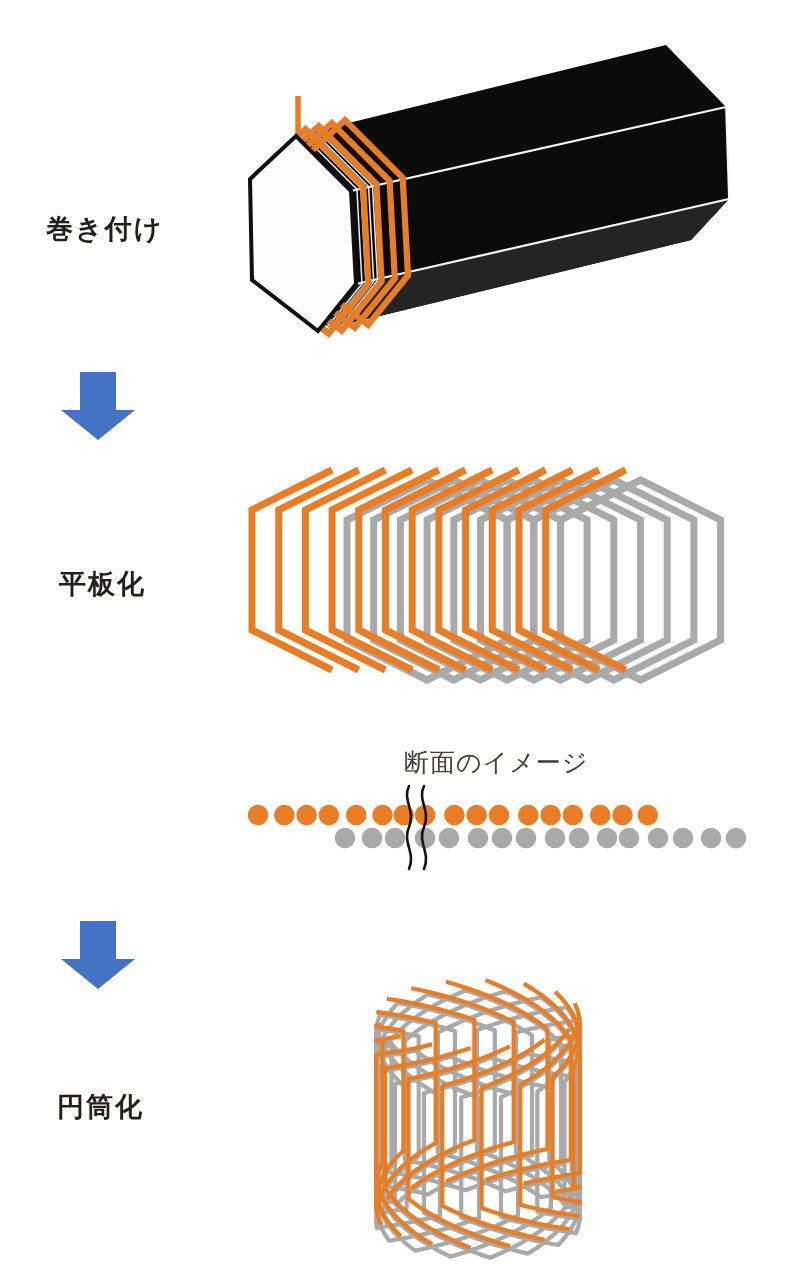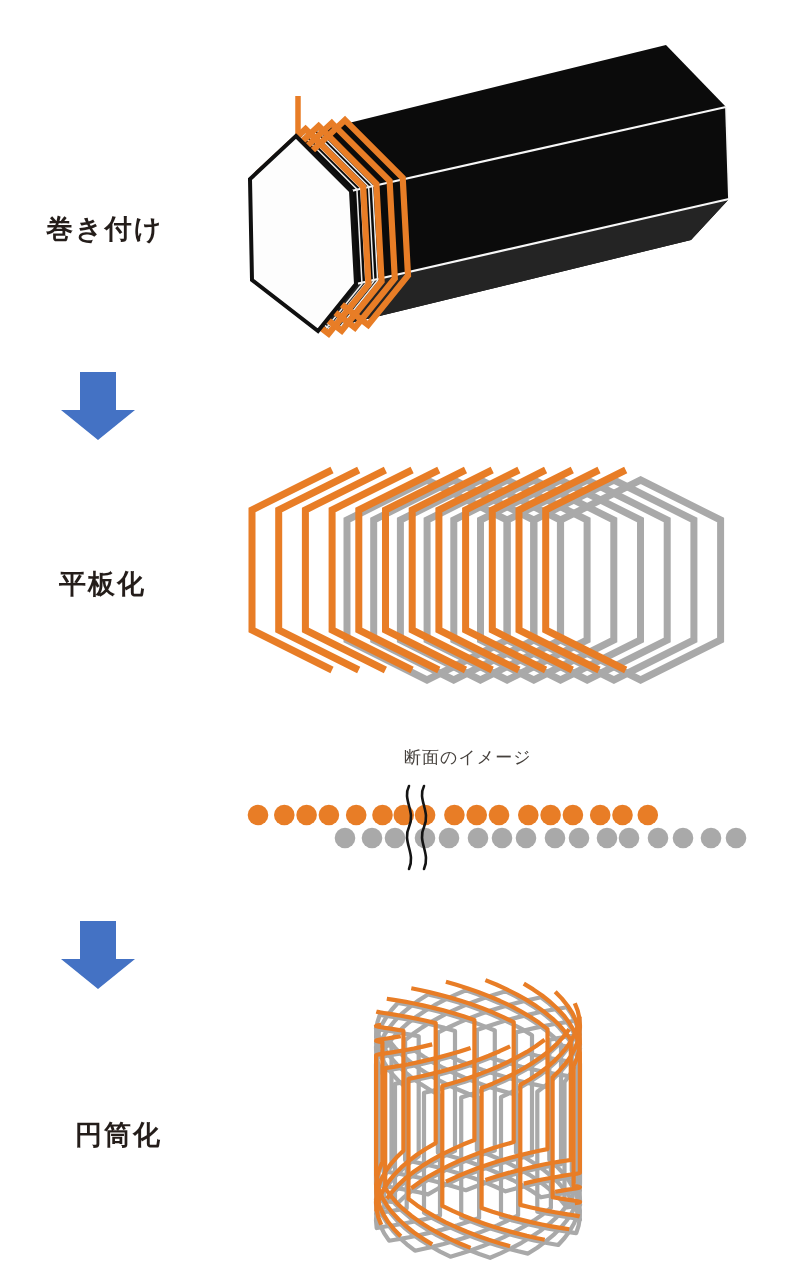--- a/index.html
+++ b/index.html
@@ -1,22 +1,22 @@
 <!DOCTYPE html>
 <html><head>
 <meta charset="utf-8">
 <style>
   html,body{margin:0;padding:0;background:#fff;}
   .canvas{position:relative;width:800px;height:1283px;background:#ffffff;overflow:hidden;
           font-family:"Liberation Sans","DejaVu Sans",sans-serif;}
   .step-label{position:absolute;font-weight:bold;font-size:27px;color:#241d1a;letter-spacing:2px;white-space:nowrap;}
-  .caption{position:absolute;font-size:17px;font-weight:500;color:#45403c;letter-spacing:1px;white-space:nowrap;}
+  .caption{position:absolute;font-size:25px;font-weight:500;color:#45403c;letter-spacing:1px;white-space:nowrap;}
   #lbl-winding{left:46px;top:211px;}
   #lbl-flat{left:59px;top:566px;font-family:Liberation Mono, monospace;}
-  #lbl-cyl{left:57px;top:1117px;margin-left:18px;}
+  #lbl-cyl{left:57px;top:1089px;}
   #caption-cross{left:404px;top:746px;}
   #scene{position:absolute;left:0;top:0;}
 </style>
 </head>
 <body>
 
 <div class="canvas">
 
   <svg id="scene" width="800" height="1283" viewBox="0 0 800 1283">
     <g id="g-prism">

